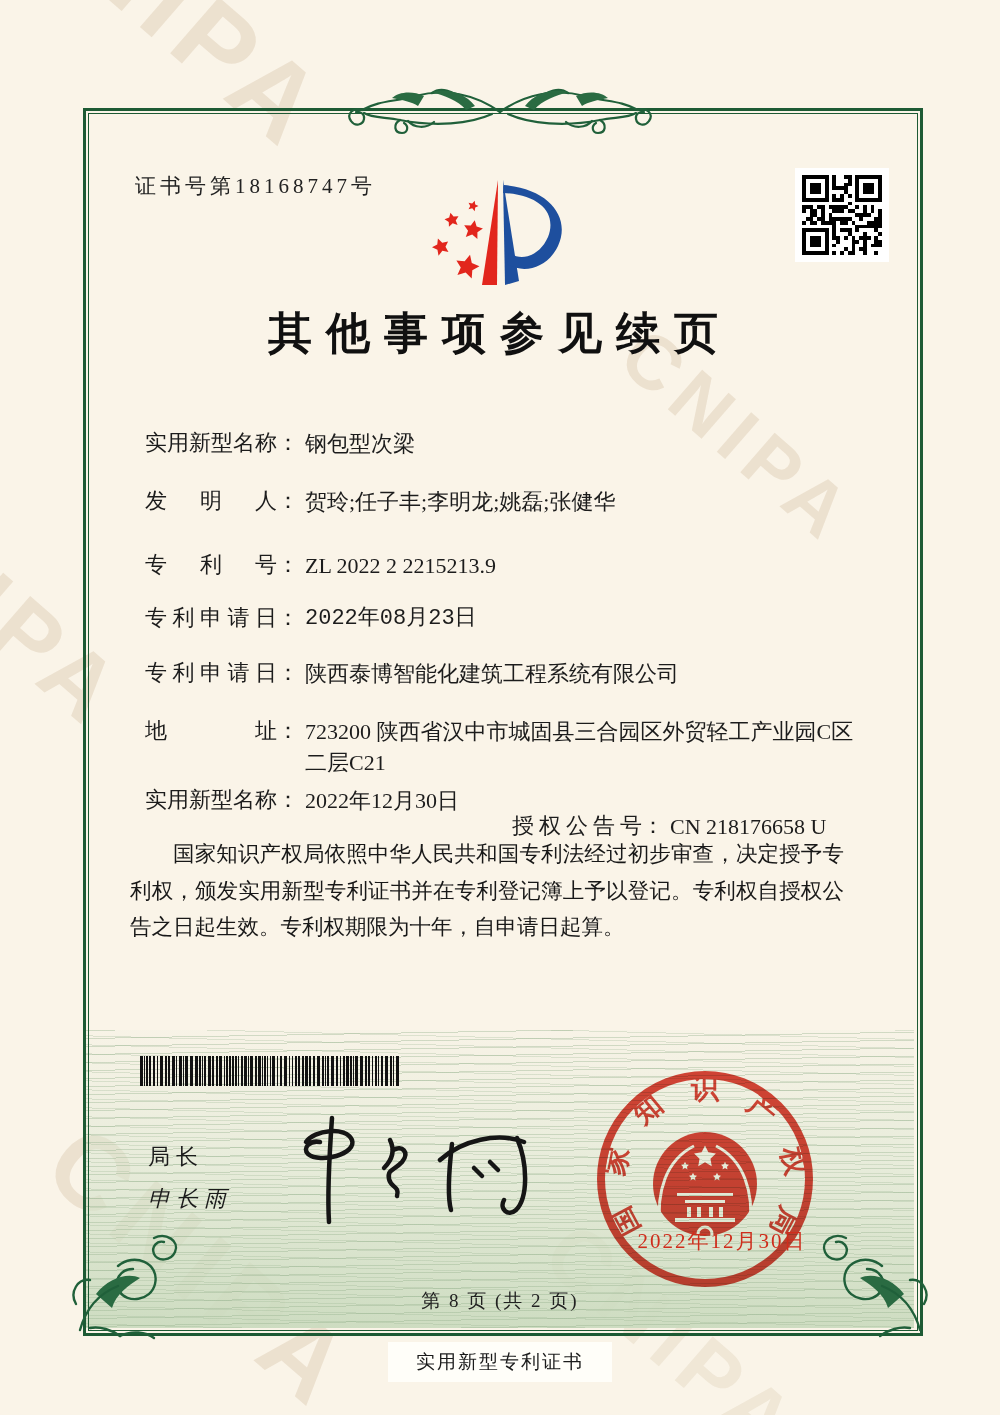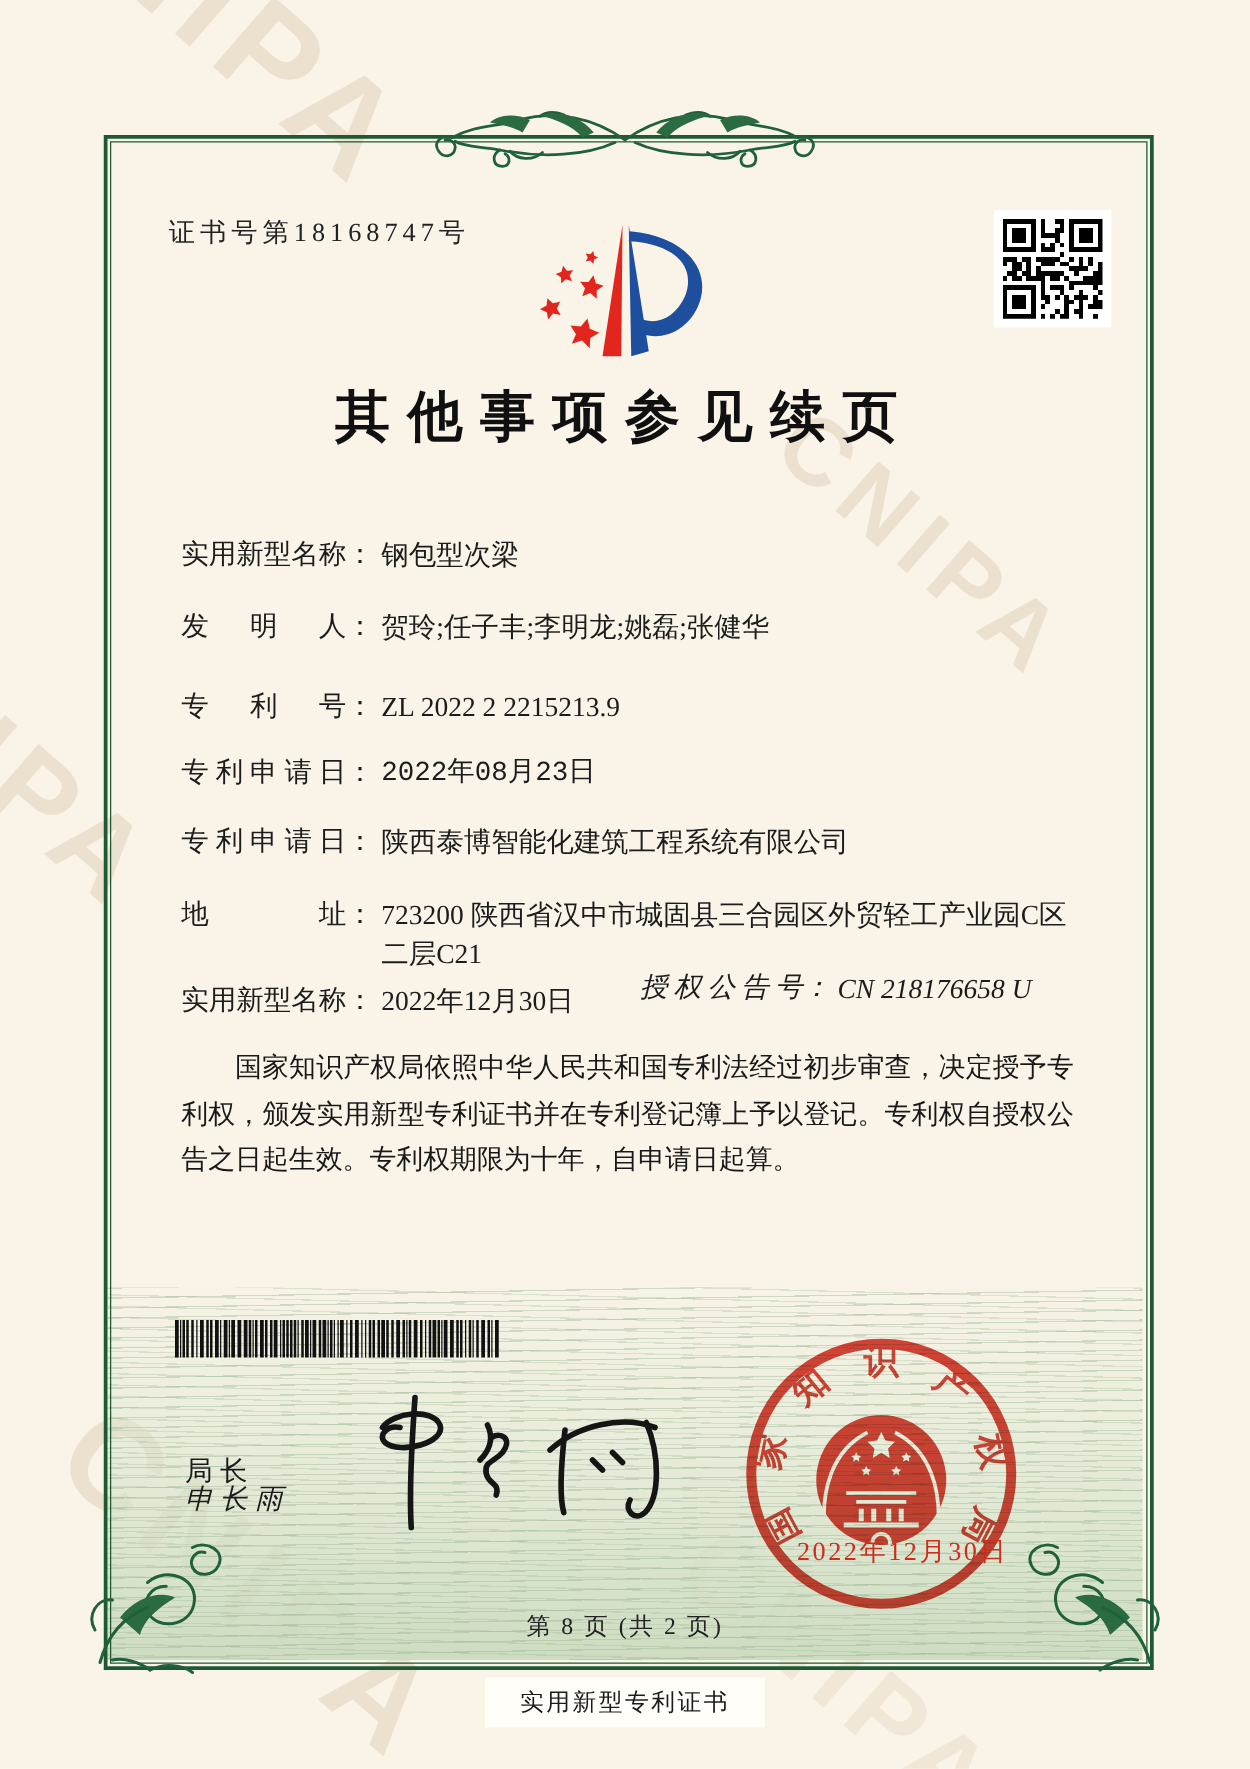--- a/index.html
+++ b/index.html
@@ -71,34 +71,34 @@
     display:inline-block;width:132px;
     text-align:justify;text-align-last:justify;
     vertical-align:top;
   }
   .field-colon{display:inline-block;vertical-align:top;margin-right:6px;}
   .field-value{display:inline-block;vertical-align:top;white-space:normal;max-width:600px;line-height:31px;}
   .row-right{left:512px;}
   .row-right .field-label{width:130px;}
   
   .body-text{
-    left:145px;top:836px;width:714px;
+    left:130px;top:836px;width:714px;
     font-size:21.5px;line-height:36.5px;
     text-align:justify;color:#181818;
     z-index:5;
   }
   .body-text p{margin:0;text-indent:2em;}
   
   .barcode{
     left:140px;top:1056px;width:262px;height:30px;
     display:flex;align-items:stretch;z-index:5;
   }
   .barcode span{display:block;height:100%;}
   .signer{left:148px;font-size:22px;letter-spacing:6px;color:#1b1b1b;z-index:6;}
-  .signer-title{top:1142px;margin-top:20px;}
+  .signer-title{top:1142px;}
   .signer-name{top:1184px;font-style:italic;}
   .signature{left:292px;top:1112px;z-index:6;}
   .seal{left:588px;top:1062px;z-index:6;mix-blend-mode:multiply;}
   .seal-date{
     left:612px;top:1227px;width:220px;
     font-size:21px;letter-spacing:2px;color:#cf2d1c;
     z-index:7;text-align:center;white-space:nowrap;
   }
   .page-num{
     left:0;top:1288px;width:1000px;text-align:center;
@@ -343,21 +343,21 @@
 </div>
 <div class="field-row" style="top:658px;">
   <span class="field-label">专利申请日</span><span class="field-colon">：</span><span class="field-value">陕西泰博智能化建筑工程系统有限公司</span>
 </div>
 <div class="field-row" style="top:716px;">
   <span class="field-label">地址</span><span class="field-colon">：</span><span class="field-value"><span>723200 陕西省汉中市城固县三合园区外贸轻工产业园C区</span><br><span>二层C21</span></span>
 </div>
 <div class="field-row" style="top:785px;">
   <span class="field-label">实用新型名称</span><span class="field-colon">：</span><span class="field-value">2022年12月30日</span>
 </div>
-<div class="field-row row-right" style="top:775px;font-style:italic;">
+<div class="field-row row-right" style="top:811px;">
   <span class="field-label">授权公告号</span><span class="field-colon">：</span><span class="field-value">CN 218176658 U</span>
 </div>
 
 <div class="abs body-text">
   <p>国家知识产权局依照中华人民共和国专利法经过初步审查，决定授予专利权，颁发实用新型专利证书并在专利登记簿上予以登记。专利权自授权公告之日起生效。专利权期限为十年，自申请日起算。</p>
 </div>
 
 <div class="abs barcode" id="barcode">
     <span style="width: 3px; background: rgb(17, 17, 17);"></span>
     <span style="width: 1px; background: transparent;"></span>

